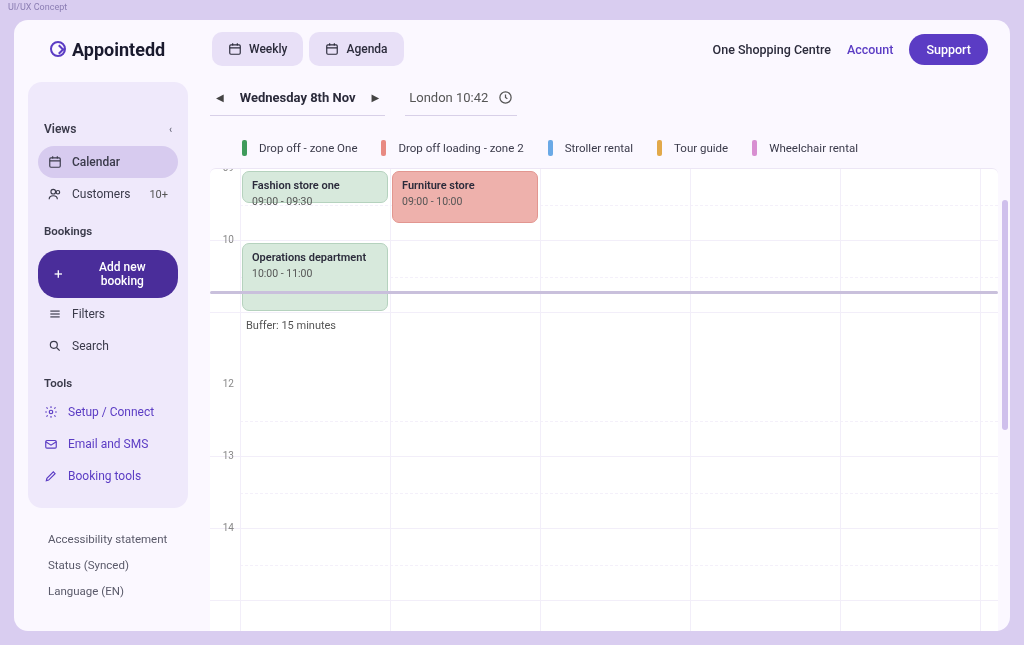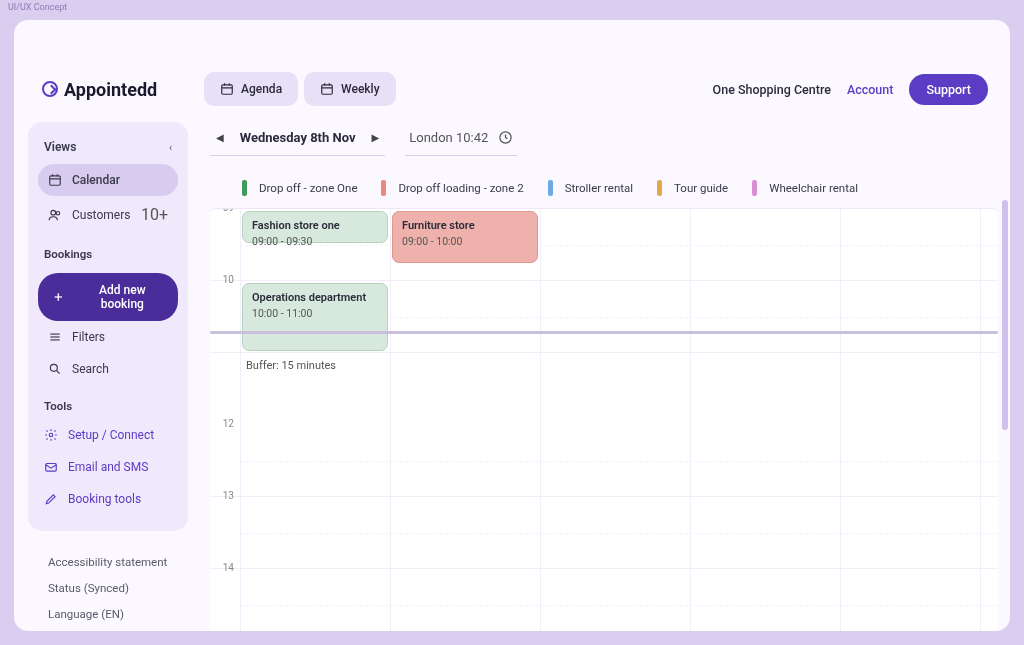--- a/index.html
+++ b/index.html
@@ -1,40 +1,40 @@
 <!DOCTYPE html>
 <html><head>
 <meta charset="utf-8">
 <style>
   * { box-sizing: border-box; margin: 0; padding: 0; font-family: -apple-system, BlinkMacSystemFont, "Segoe UI", Roboto, Arial, sans-serif; }
   body { background: #d9cdf0; width: 1024px; height: 645px; overflow: hidden; position: relative; }
   .concept-label { position: absolute; top: 2px; left: 8px; font-size: 9px; color: #8b7db3; }
   .app-window { position: absolute; top: 20px; left: 14px; right: 14px; bottom: 14px; background: #fbf8ff; border-radius: 14px; display: flex; flex-direction: column; overflow: hidden; }
-  .header { display: flex; align-items: center; padding: 12px 22px 4px 28px; margin-top: 40px; }
+  .header { display: flex; align-items: center; padding: 12px 22px 4px 36px; }
   .logo { display: flex; align-items: center; gap: 6px; font-weight: 700; font-size: 18px; color: #1a1a2e; width: 158px;}
   .logo-icon { width: 16px; height: 16px; border: 2px solid #5b3cc4; border-radius: 50%; position: relative; }
   .logo-icon::after { content:''; position:absolute; width:5px; height:5px; border-right:2px solid #5b3cc4; border-bottom:2px solid #5b3cc4; top:3px; left:4px; transform: rotate(-45deg); }
   .view-tabs { display: flex; gap: 6px; margin-left: 4px; }
   .vtab { display: flex; align-items:center; gap:7px; padding: 10px 16px; border-radius: 10px; font-size: 12px; font-weight:500; color:#2b2b3b; cursor:pointer; }
   .vtab svg { width:14px; height:14px; }
   .vtab.active { background: #fff; }
   .vtab.inactive { background: #e8e0f7; }
   .header-right { margin-left:auto; display:flex; align-items:center; gap:16px; }
   .org-name { font-size: 12.5px; color:#2b2b3b; font-weight:500;}
   .account-link { font-size: 12.5px; color:#5b3cc4; font-weight:500; cursor:pointer;}
   .support-btn { background:#5b3cc4; color:#fff; border:none; border-radius:18px; padding:8px 17px; font-size:12.5px; font-weight:500; cursor:pointer;}
   
   .body { display:flex; flex:1; min-height:0; }
   .sidebar { width: 160px; margin: 12px 0 0 14px; }
   .side-card { background:#efe9fb; border-radius:14px; padding: 14px 10px 16px 10px; }
-  .side-head { display:flex; align-items:center; justify-content:space-between; padding: 4px 6px 10px 6px; font-size:12px; font-weight:600; color:#3a3a4a;}
+  .side-head { display:flex; align-items:center; justify-content:space-between; padding: 4px 6px 10px 6px; font-size:12px; font-weight:600; color:#3a3a4a;margin-top:22px;}
   .side-head .chev { font-size:10px; color:#686879;}
   .side-item { display:flex; align-items:center; gap:10px; padding:9px 10px; border-radius:18px; font-size:12px; color:#3a3a4a; cursor:pointer;}
   .side-item.active { background:#d7cbef; font-weight:500;}
-  .side-item .count { margin-left:auto; font-size:16px; color:#555;}
+  .side-item .count { margin-left:auto; font-size:11px; color:#555;}
   .side-item svg { width:14px; height:14px; flex-shrink:0; stroke:#3a3a4a;}
   .side-section { font-size:11.5px; font-weight:600; color:#3a3a4a; padding: 14px 6px 6px 6px;}
   .add-btn { background:#4a2d9a; color:#fff; border:none; border-radius:20px; padding:10px 14px; display:flex; align-items:center; gap:16px; font-size:12px; font-weight:500; cursor:pointer; width:100%; justify-content:flex-start; margin-top:6px;}
   .add-btn svg { width:14px; height:14px; stroke:#fff;}
   .tool-link { display:flex; align-items:center; gap:10px; padding:9px 6px; font-size:12px; color:#5b3cc4; cursor:pointer;}
   .tool-link svg { width:14px; height:14px; stroke:#5b3cc4;}
   .footer-links { padding: 18px 6px 0 20px; }
   .footer-links div { font-size:11.5px; color:#5a5a6a; padding:6px 0; cursor:pointer;}
   
   .main { flex:1; display:flex; flex-direction:column; padding: 6px 12px 0 22px; min-width:0; position:relative;}
@@ -78,30 +78,30 @@
       <span>Appointedd</span>
     </div>
     <div class="view-tabs">
       <div class="vtab inactive">
         <svg viewBox="0 0 24 24" fill="none" stroke="#2b2b3b" stroke-width="2">
             <rect x="3" y="5" width="18" height="16" rx="2"></rect>
             <line x1="3" y1="10" x2="21" y2="10"></line>
             <line x1="8" y1="2" x2="8" y2="6"></line>
             <line x1="16" y1="2" x2="16" y2="6"></line>
           </svg>
-        <span>Agenda</span>
+        <span>Weekly</span>
       </div>
       <div class="vtab inactive">
         <svg viewBox="0 0 24 24" fill="none" stroke="#2b2b3b" stroke-width="2">
             <rect x="3" y="5" width="18" height="16" rx="2"></rect>
             <line x1="3" y1="10" x2="21" y2="10"></line>
             <line x1="8" y1="2" x2="8" y2="6"></line>
             <line x1="16" y1="2" x2="16" y2="6"></line>
           </svg>
-        <span>Weekly</span>
+        <span>Agenda</span>
       </div>
     </div>
     <div class="header-right">
       <span class="org-name">One Shopping Centre</span>
       <span class="account-link">Account</span>
       <button class="support-btn">Support</button>
     </div>
   </div>
 
   <div class="body">

